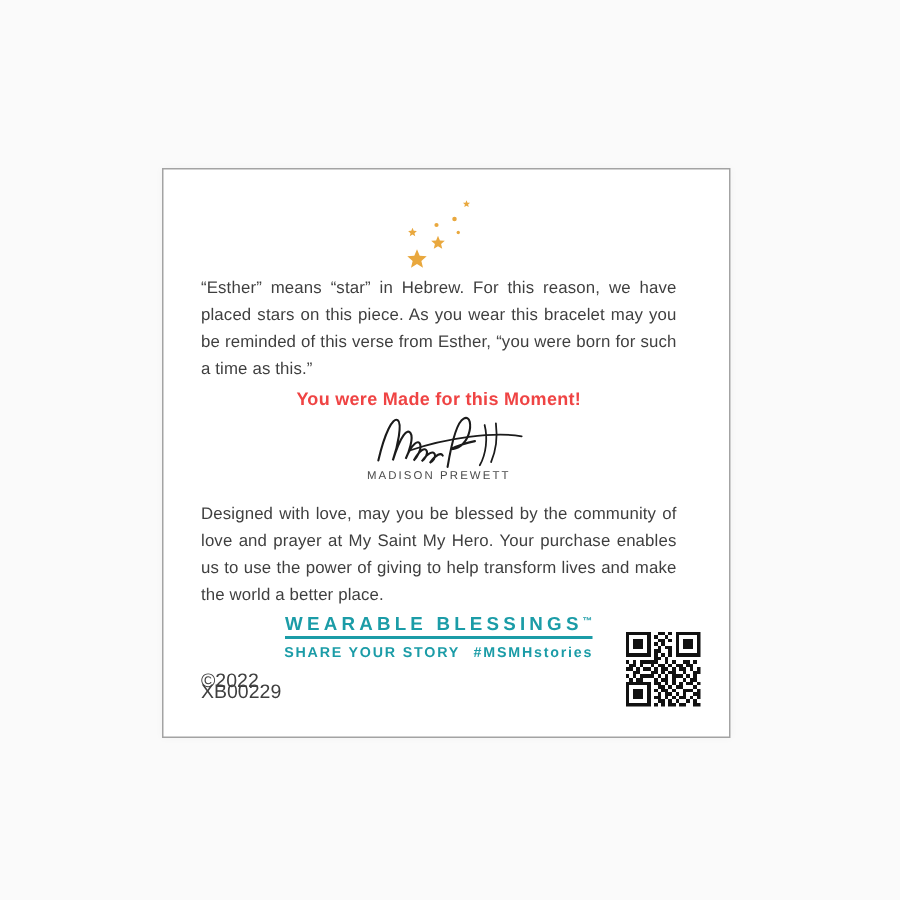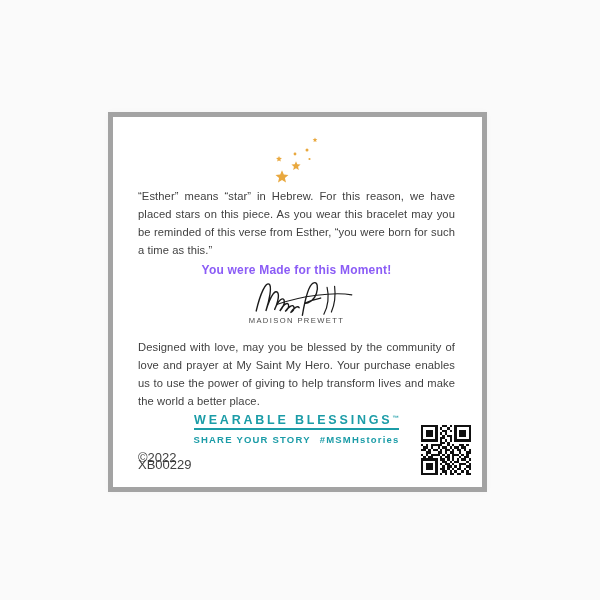--- a/index.html
+++ b/index.html
@@ -4,35 +4,35 @@
 <style>
   html,body{margin:0;padding:0;}
   body{
     width:600px;height:600px;position:relative;
     background:#fafafa;
     font-family:"Liberation Sans", sans-serif;
     overflow:hidden;
   }
   .card{
     position:absolute;left:108px;top:112px;width:379px;height:380px;
-    background:#ffffff;border:5px solid #a3a3a3;box-sizing:border-box;
+    background:#ffffff;border:1px solid #a3a3a3;box-sizing:border-box;
     box-shadow:0 0 6px rgba(0,0,0,0.03);
   }
   .abs{position:absolute;}
   .stars{left:153px;top:16px;width:56px;height:50px;}
   .para{
     left:25px;width:317px;
     font-size:11.2px;line-height:18px;color:#3f3f3f;
     text-align:justify;letter-spacing:0.1px;
   }
   .para1{top:70px;}
   .para2{top:221px;}
   .headline{
     left:25px;top:146px;width:317px;text-align:center;
-    font-size:12px;font-weight:bold;color:#8b5cf6;letter-spacing:0.2px;
+    font-size:12px;font-weight:bold;color:#ef4444;letter-spacing:0.2px;
   }
   .signature{left:140px;top:160px;width:102px;height:40px;}
   .signer{
     left:25px;top:199px;width:317px;text-align:center;
     font-size:7.6px;color:#4a4a4a;letter-spacing:1.4px;
   }
   .brand{
     left:25px;top:296px;width:317px;text-align:center;
     font-size:12.5px;font-weight:bold;color:#1b9ca7;letter-spacing:2.8px;
   }

